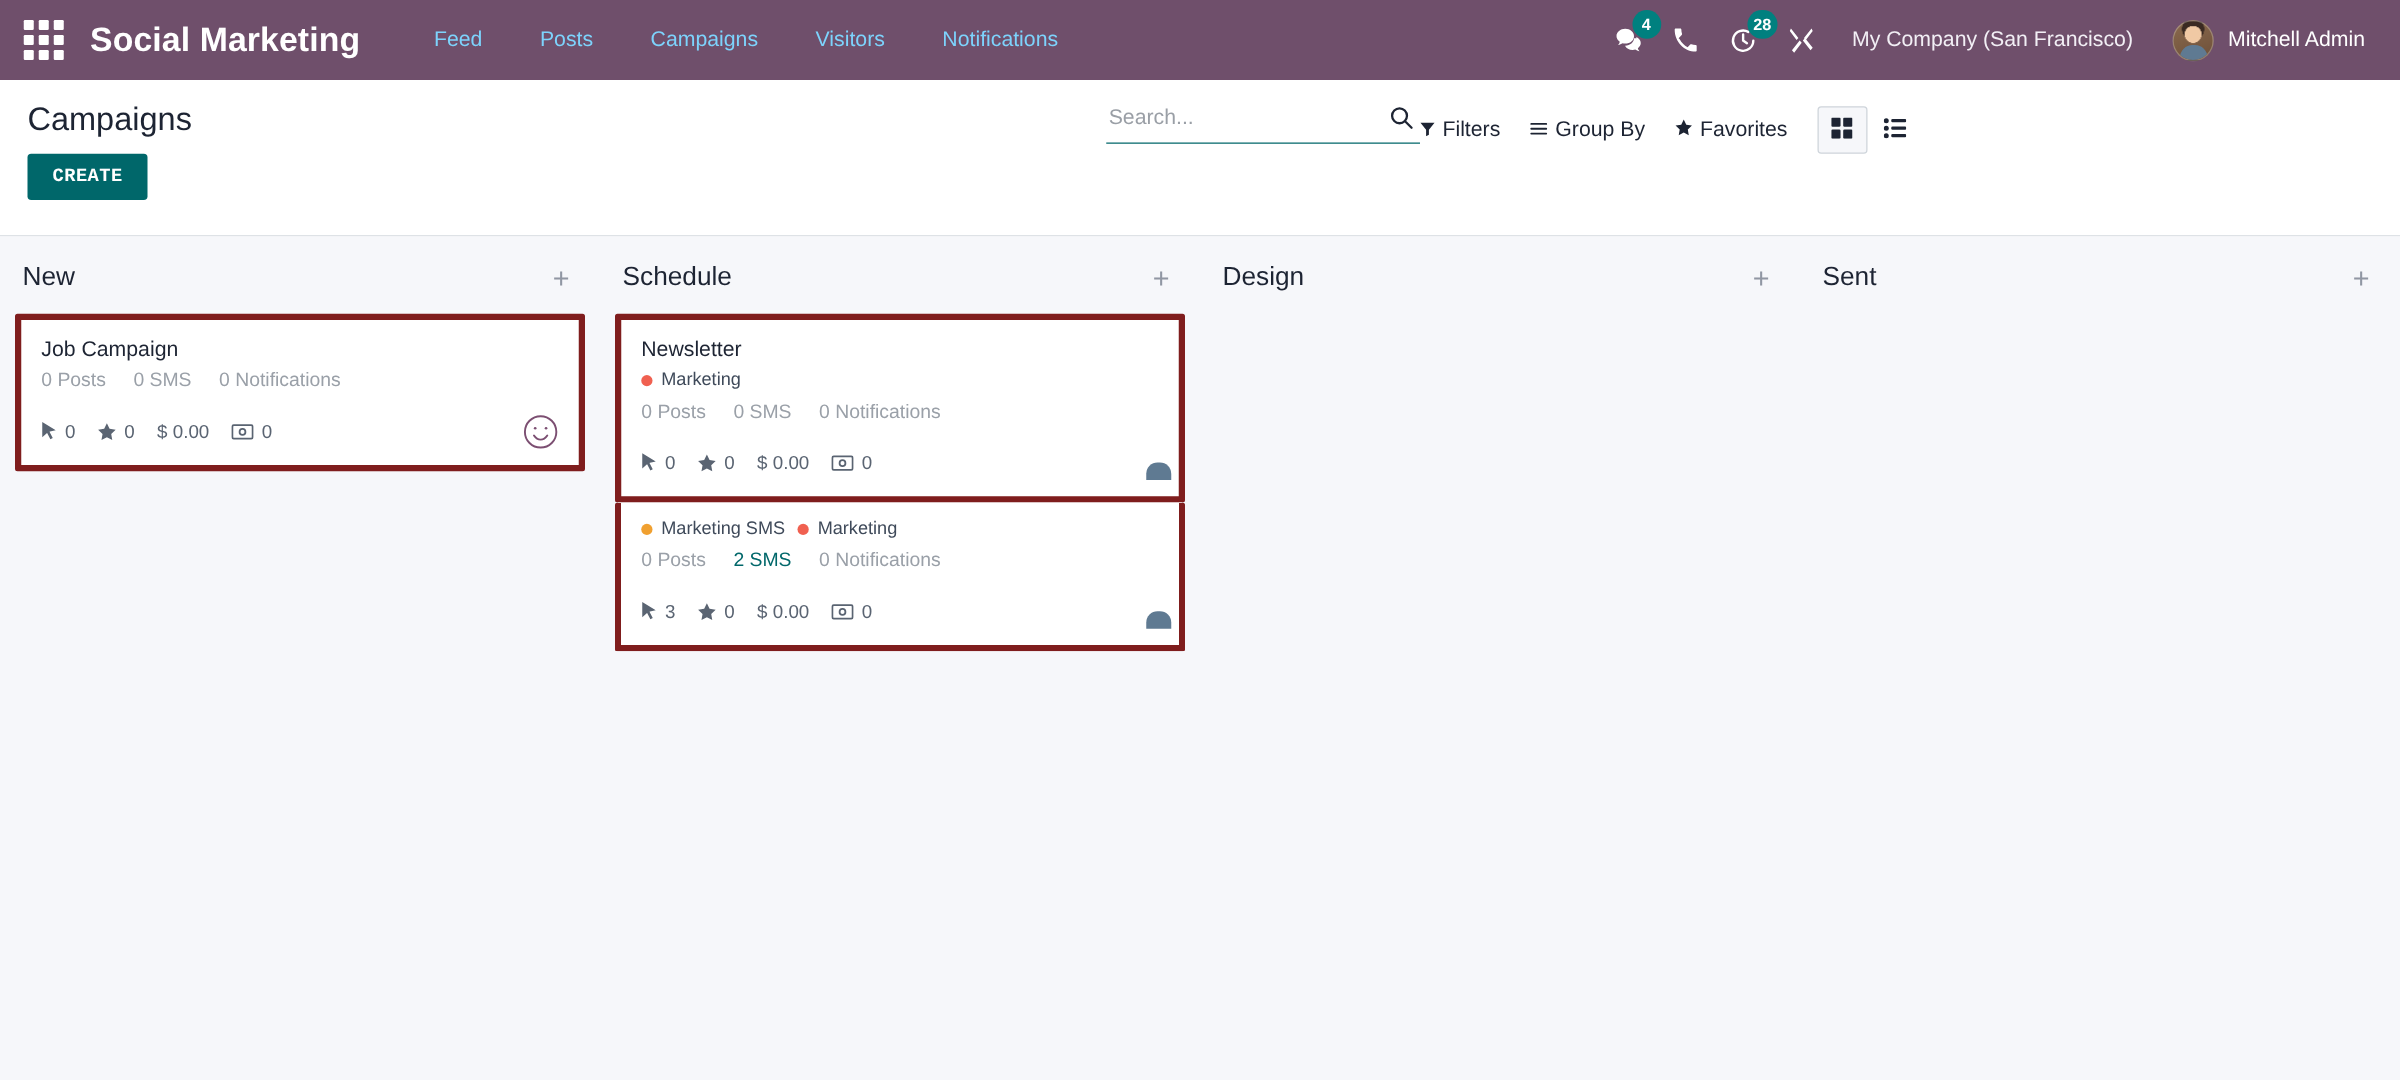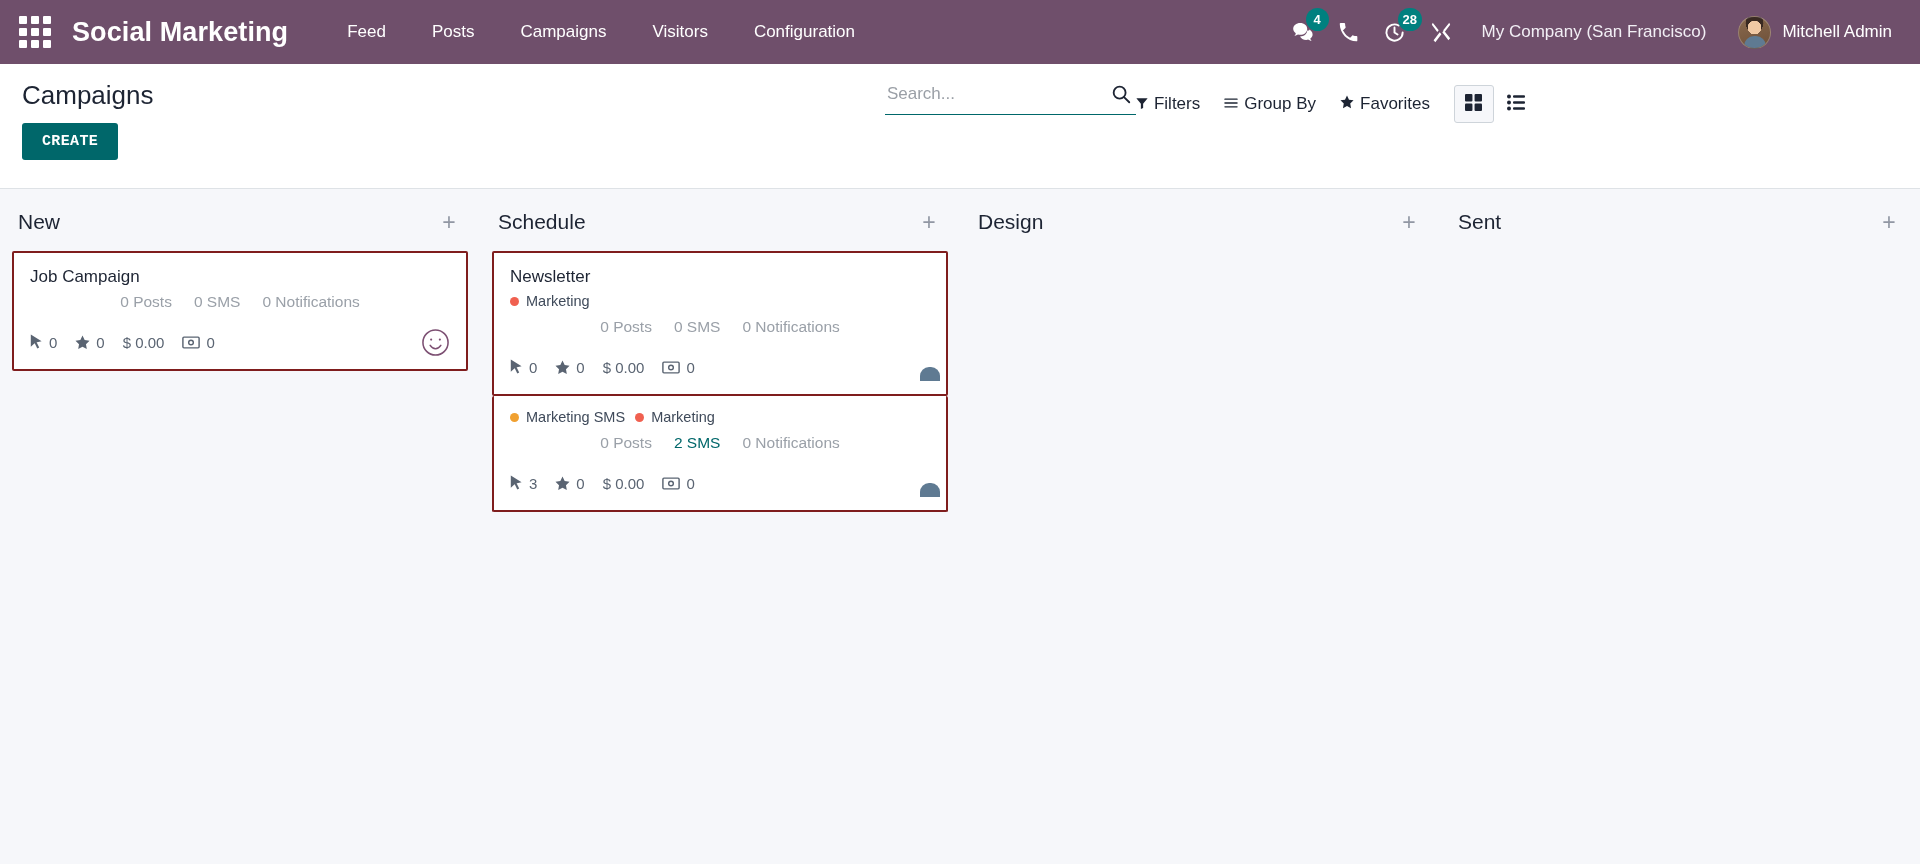--- a/index.html
+++ b/index.html
@@ -44,21 +44,21 @@
     letter-spacing: .1px;
     margin-left: 14px;
     margin-right: 36px;
     color: #ffffff;
     cursor: pointer;
     white-space: nowrap;
   }
   .nav-menu { display: flex; align-items: center; height: 100%; }
   .nav-item {
     font-size: 17px;
-    color: #ffffff;
+    color: #7dd3fc;
     padding: 0 23px;
     height: 100%;
     display: flex; align-items: center;
     cursor: pointer;
     white-space: nowrap;
   }
 
   .nav-right {
     margin-left: auto;
     display: flex;
@@ -255,21 +255,21 @@
     color: #9197a3;
     cursor: pointer;
     font-size: 23px;
     line-height: 1;
     user-select: none;
   }
   .kcol-body { display: flex; flex-direction: column; gap: 0; }
 
   .kcard {
     background: #ffffff;
-    border: 2px solid #7f1d1d;
+    border: 5px solid #7f1d1d;
     border-radius: 2px;
     padding: 13px 16px 11px 16px;
     cursor: pointer;
     position: relative;
   }
   .kcard + .kcard { border-top: none; }
   .kcard-title {
     font-size: 17px;
     font-weight: 400;
     color: #1d2433;
@@ -294,21 +294,20 @@
     width: 9px; height: 9px;
     border-radius: 50%;
     margin-right: 7px;
     display: inline-block;
   }
   .kcard-stats {
     display: flex;
     align-items: center;
     gap: 22px;
     margin-bottom: 13px;
-    justify-content: center;
   }
   .stat {
     font-size: 15.5px;
     color: #9aa0a8;
     white-space: nowrap;
   }
   .stat.link {
     color: #00676a;
     cursor: pointer;
   }
@@ -372,21 +371,21 @@
     </div>
   </div>
 
   <div class="brand">Social Marketing</div>
 
   <div class="nav-menu">
     <div class="nav-item">Feed</div>
     <div class="nav-item">Posts</div>
     <div class="nav-item">Campaigns</div>
     <div class="nav-item">Visitors</div>
-    <div class="nav-item">Configuration</div>
+    <div class="nav-item">Notifications</div>
   </div>
 
   <div class="nav-right">
     <div class="sys-icon">
       <svg width="24" height="24" viewBox="0 0 24 24" fill="#ffffff" aria-hidden="true">
         <path d="M9.2 3C5.3 3 2.2 5.6 2.2 8.8c0 1.8 1 3.4 2.6 4.5-.1.9-.6 1.9-1.4 2.6 1.4-.2 2.7-.8 3.6-1.4.7.2 1.4.3 2.2.3 3.9 0 7-2.6 7-5.9S13.1 3 9.2 3z"></path>
         <path d="M16.2 10.6c0 3.2-3.1 5.9-7 5.9h-.2c.9 2 3.3 3.4 6.2 3.4.7 0 1.4-.1 2-.3.9.6 2.1 1.2 3.4 1.3-.7-.7-1.2-1.6-1.3-2.4 1.4-1 2.3-2.5 2.3-4.1 0-2.1-1.5-3.9-3.7-4.8.2.3.3.7.3 1z"></path>
       </svg>
       <span class="badge">4</span>
     </div>

